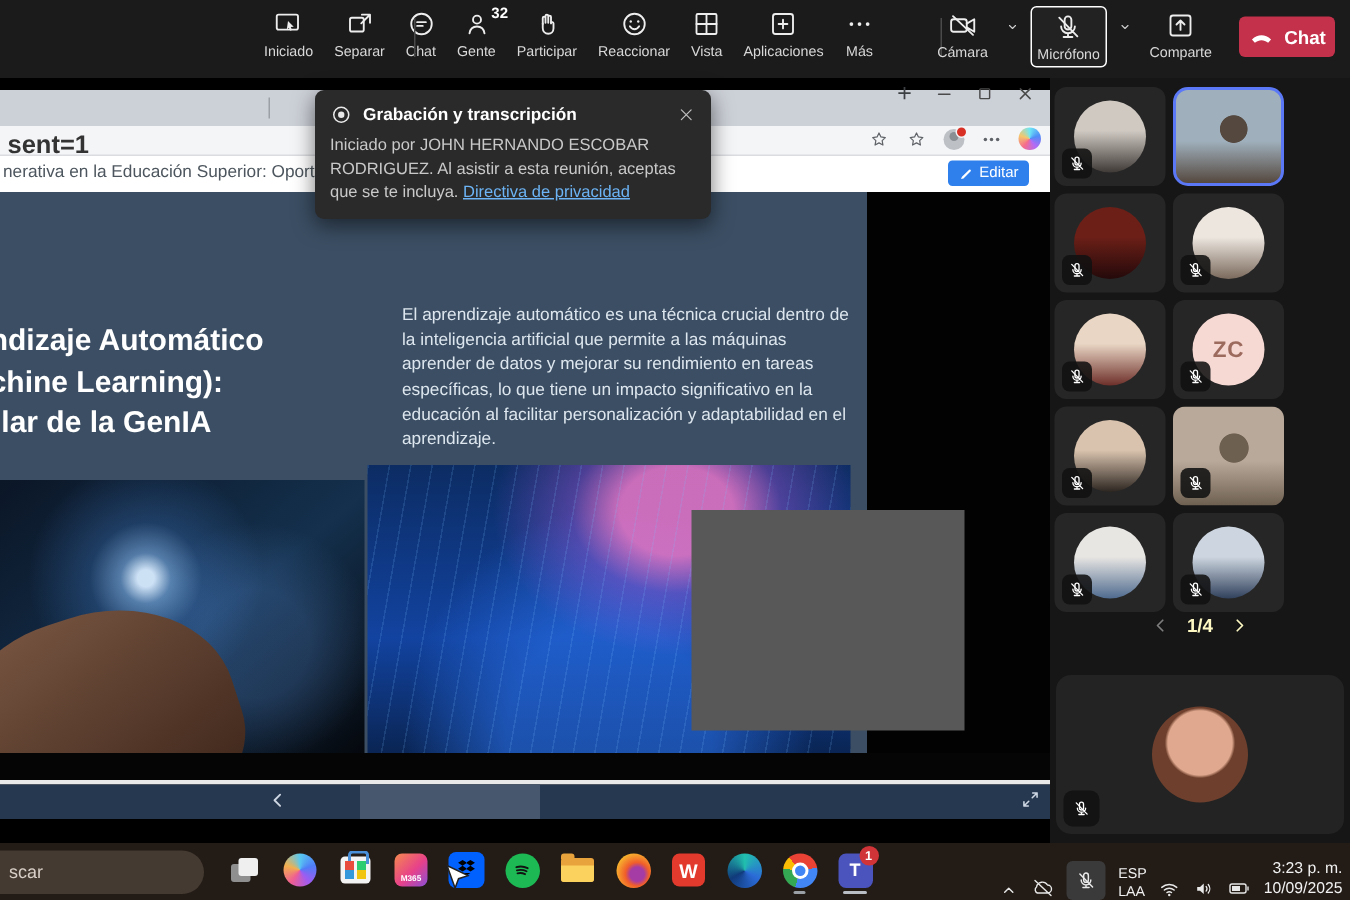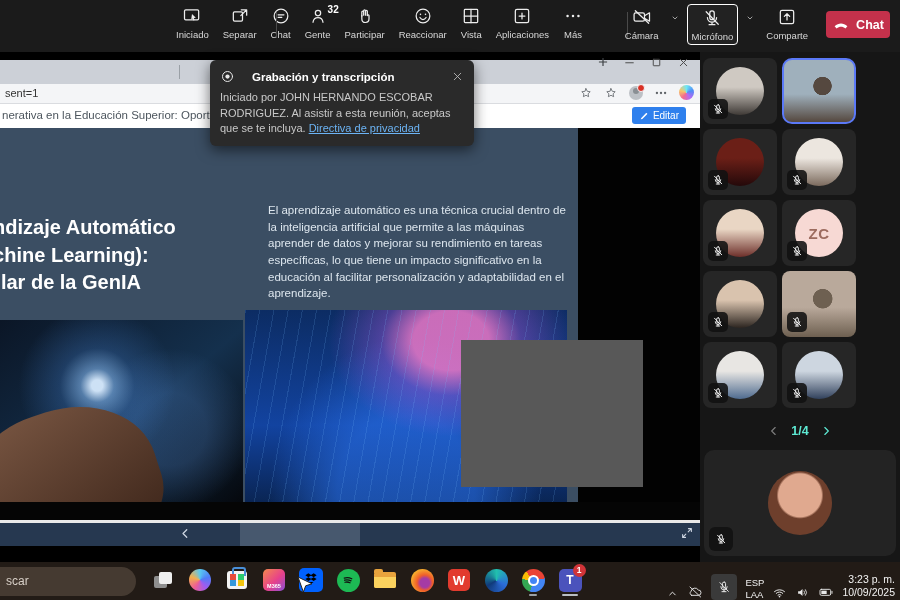--- a/index.html
+++ b/index.html
@@ -30,21 +30,21 @@
         font-size:10.5px;color:#3c4043;overflow:hidden;white-space:nowrap;margin-top:28px;}
   .btab .tabx{margin-left:auto;color:#5f6368;flex:0 0 auto;}
   .btab.active{background:#fff;border-radius:8px 8px 0 0;}
   .tabdiv{position:absolute;top:5px;width:1px;height:14px;background:#9aa0a6;}
   .tab-teams-ic{width:12px;height:12px;border-radius:3px;background:#5059c9;color:#fff;font-size:8px;font-weight:bold;
                 display:flex;align-items:center;justify-content:center;flex:0 0 auto;}
   .tab-dot-ic{width:12px;height:12px;border-radius:50%;background:#4a90d9;flex:0 0 auto;}
   #newtab{position:absolute;left:596px;top:3px;color:#3c4043;}
   #winctl{position:absolute;right:2px;top:1px;display:flex;gap:14px;color:#4a4a4a;padding:3px 8px;}
   #addr{position:absolute;left:0;top:32px;width:700px;height:20px;background:#f4f5f7;border-bottom:1px solid #dadce0;}
-  #addr-url{position:absolute;left:5px;top:3px;font-size:11px;color:#333;}
+  #addr-url{position:absolute;left:5px;top:3px;font-size:17px;color:#333;font-weight:bold;}
   #addr-ic{position:absolute;right:6px;top:1px;display:flex;gap:11px;align-items:center;color:#5f6368;}
   .avatar-ic{position:relative;width:14px;height:14px;border-radius:50%;background:#bdc1c6;}
   .avatar-ic::before{content:'';position:absolute;left:4px;top:2.5px;width:6px;height:6px;border-radius:50%;background:#8a8f94;}
   .avatar-ic::after{content:'';position:absolute;right:-2px;top:-2px;width:6px;height:6px;border-radius:50%;background:#d93025;border:1px solid #f4f5f7;}
   .copilot-ic{width:15px;height:15px;border-radius:50%;
       background:conic-gradient(#6ee7f5,#4f8df7,#b36bf5,#f56b8d,#f5c76b,#6ee7f5);}
   #pagehead{position:absolute;left:0;top:52px;width:700px;height:24px;background:#fff;}
   #pagehead-tx{position:absolute;left:2px;top:5px;font-size:11.5px;color:#4d565e;white-space:nowrap;}
   #edit-btn{position:absolute;right:14px;top:3px;height:17px;padding:0 7px;background:#2f80ed;border-radius:3px;
             color:#fff;font-size:10px;display:flex;align-items:center;gap:4px;}
@@ -72,39 +72,39 @@
   #pre-scroll-line{position:absolute;left:0;top:468px;width:700px;height:3px;background:#e9e9e9;}
   #pscroll{position:absolute;left:0;top:471px;width:700px;height:23px;background:#263850;}
   #pscroll-left{position:absolute;left:178px;top:3px;color:#cdd6e2;}
   #pscroll-thumb{position:absolute;left:240px;top:0;width:120px;height:23px;background:#47586e;}
   #pscroll-expand{position:absolute;right:6px;top:3px;color:#cdd6e2;}
   #below-browser{position:absolute;left:0;top:450px;width:700px;height:18px;background:#050505;}
 
   
   #notif{position:absolute;left:210px;top:8px;width:264px;height:86px;background:#2a2a2a;border-radius:6px;
          box-shadow:0 4px 14px rgba(0,0,0,.55);z-index:30;color:#e8e8e8;padding:9px 10px;}
-  #notif-head{display:flex;align-items:center;gap:17px;}
+  #notif-head{display:flex;align-items:center;gap:7px;}
   #notif-title{font-size:11.5px;font-weight:bold;color:#fff;}
   #notif-x{margin-left:auto;color:#bdbdbd;}
   #notif-body{margin-top:6px;font-size:11px;color:#c9c9c9;line-height:1.42;}
   #notif-link{color:#6cb4f5;text-decoration:underline;}
 
   
   #people{position:absolute;left:700px;top:52px;width:200px;height:510px;background:#161616;}
   #pgrid{position:absolute;left:3px;top:6px;width:194px;display:flex;flex-wrap:wrap;gap:5px;}
   .tile{position:relative;width:74px;height:66px;background:#262626;border-radius:8px;display:flex;
         align-items:center;justify-content:center;overflow:hidden;}
   .tile.active{border:2px solid #5b79f7;border-radius:10px;}
   .pav{width:48px;height:48px;border-radius:50%;}
   .pinitials{width:48px;height:48px;border-radius:50%;display:flex;align-items:center;justify-content:center;
              font-size:15px;font-weight:bold;letter-spacing:.5px;}
   .mic-badge{position:absolute;left:5px;bottom:5px;width:20px;height:20px;border-radius:5px;
              background:rgba(17,17,17,.88);display:flex;align-items:center;justify-content:center;color:#fff;}
-  #pager{position:absolute;left:0;top:372px;width:200px;display:flex;justify-content:center;align-items:center;gap:10px;
-         color:#5eead4;font-size:12.5px;font-weight:bold;}
+  #pager{position:absolute;left:0;top:358px;width:200px;display:flex;justify-content:center;align-items:center;gap:10px;
+         color:#fef9c3;font-size:12.5px;font-weight:bold;}
   .pager-chev-dim{color:#7d7d7d;}
   #self-tile{position:absolute;left:4px;top:398px;width:192px;height:106px;background:#232323;border-radius:10px;
              display:flex;align-items:center;justify-content:center;}
   #self-tile .pav{width:64px;height:64px;}
   #self-tile .mic-badge{width:24px;height:24px;border-radius:6px;}
 
   
   #taskbar{position:absolute;left:0;top:562px;width:900px;height:38px;background:#221b16;}
   #tb-search{position:absolute;left:-46px;top:5px;width:182px;height:29px;border-radius:15px;background:#453a31;
              color:#d8d0c8;font-size:12px;line-height:29px;padding-left:52px;}

